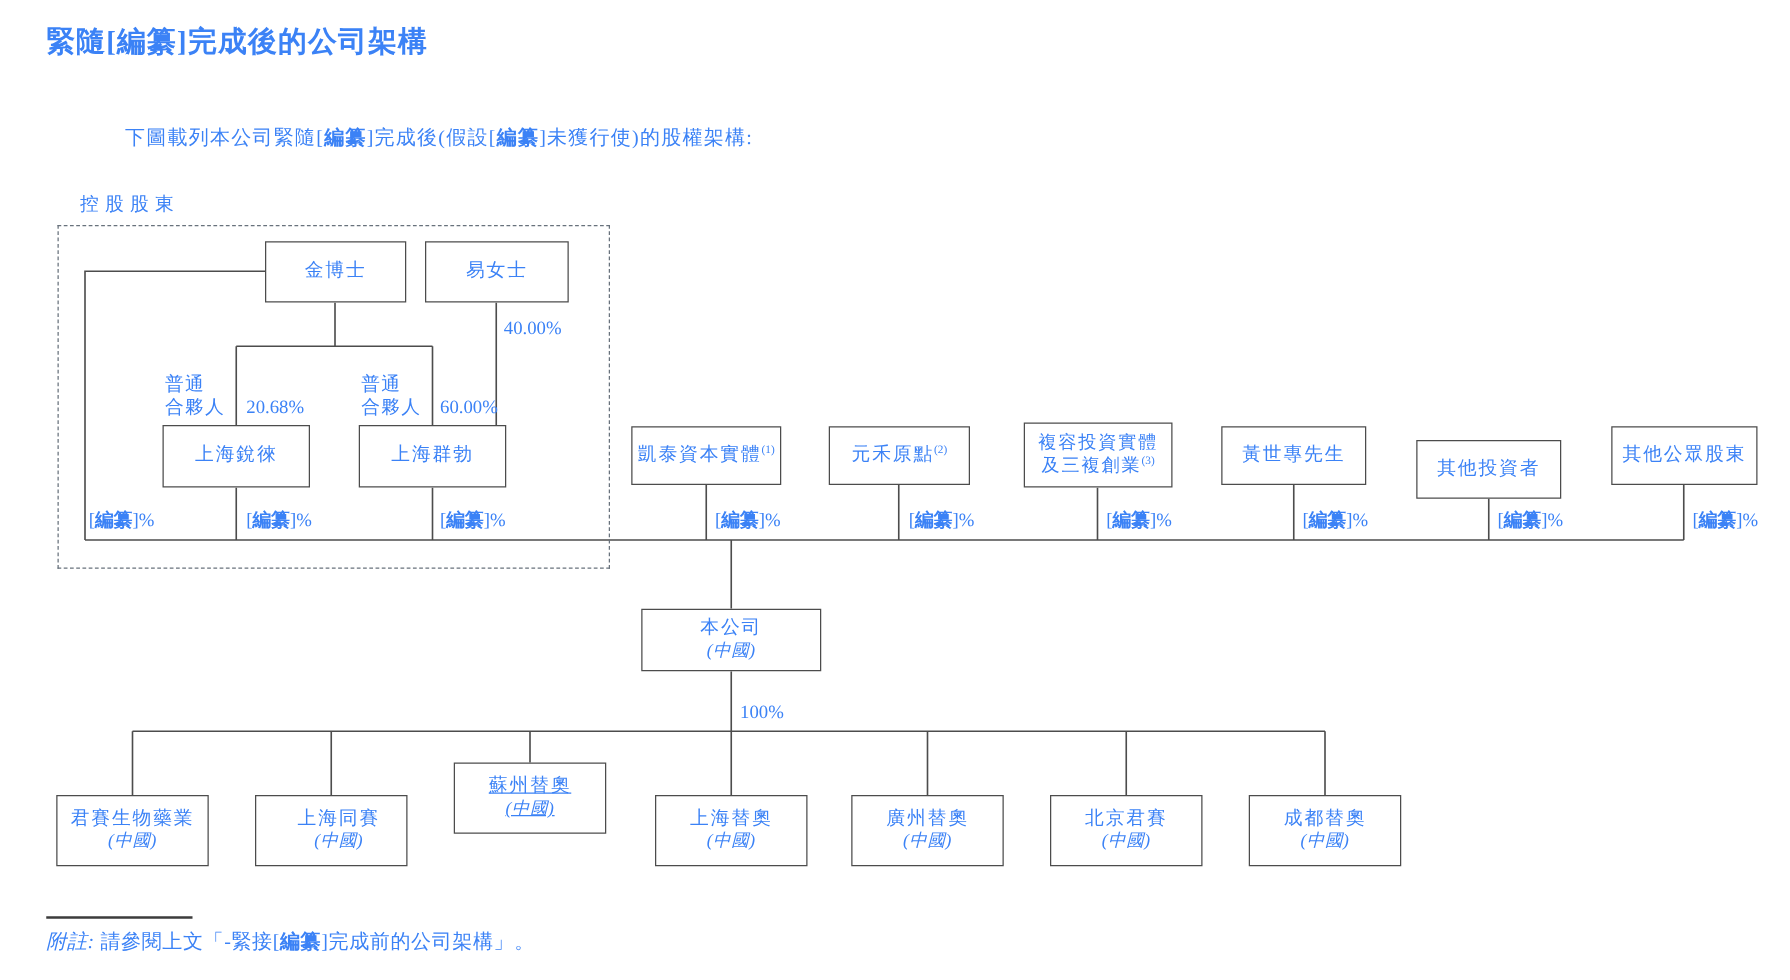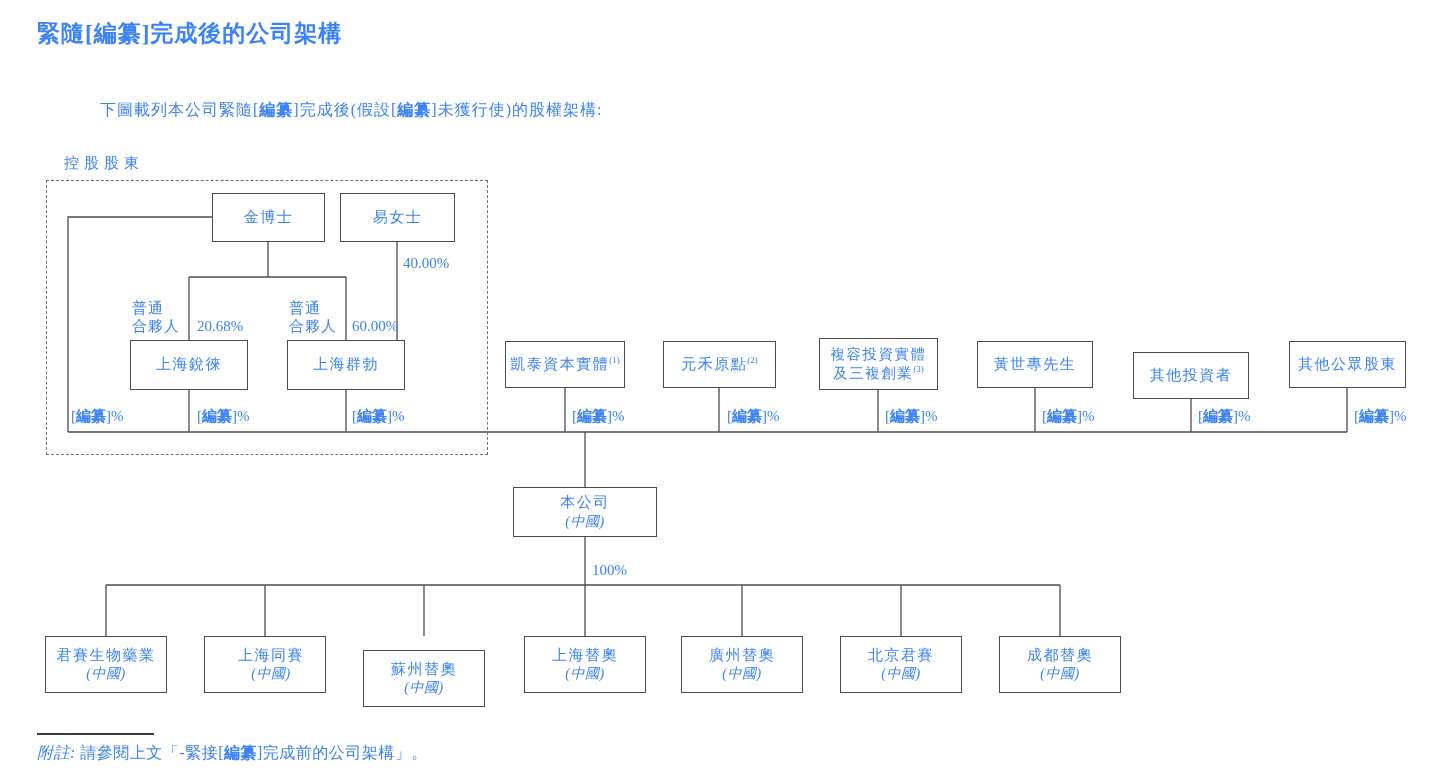--- a/index.html
+++ b/index.html
@@ -134,21 +134,21 @@
   <span class="lbl" style="left:592px;top:562px;">100%</span>
 
   <div class="node" style="left:45px;top:636px;width:122px;height:57px;">
       <span>君賽生物藥業</span>
       <span class="region">(中國)</span>
     </div>
   <div class="node" style="left:204px;top:636px;width:122px;height:57px;padding-left:12px;">
       <span>上海同賽</span>
       <span class="region">(中國)</span>
     </div>
-  <div class="node" style="left:363px;top:650px;width:122px;height:57px;">
+  <div class="node" style="left:363px;top:610px;width:122px;height:57px;text-decoration:underline;">
       <span>蘇州替奧</span>
       <span class="region">(中國)</span>
     </div>
   <div class="node" style="left:524px;top:636px;width:122px;height:57px;">
       <span>上海替奧</span>
       <span class="region">(中國)</span>
     </div>
   <div class="node" style="left:681px;top:636px;width:122px;height:57px;">
       <span>廣州替奧</span>
       <span class="region">(中國)</span>

